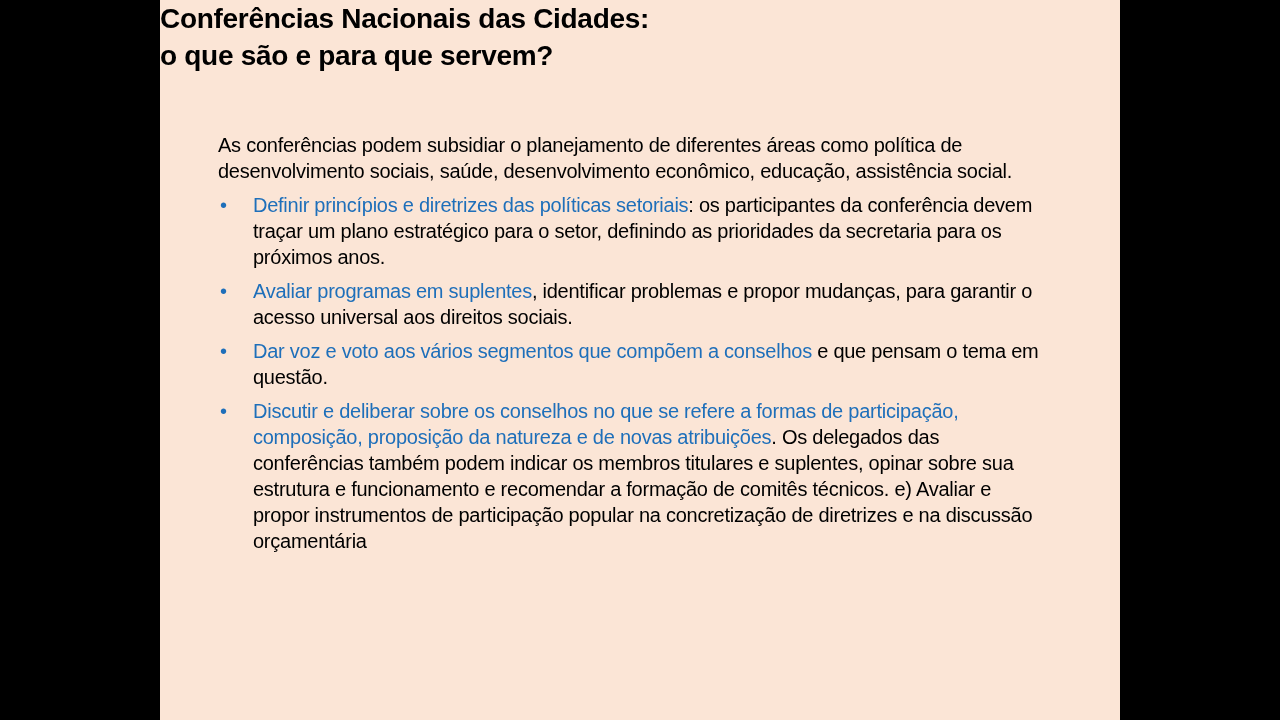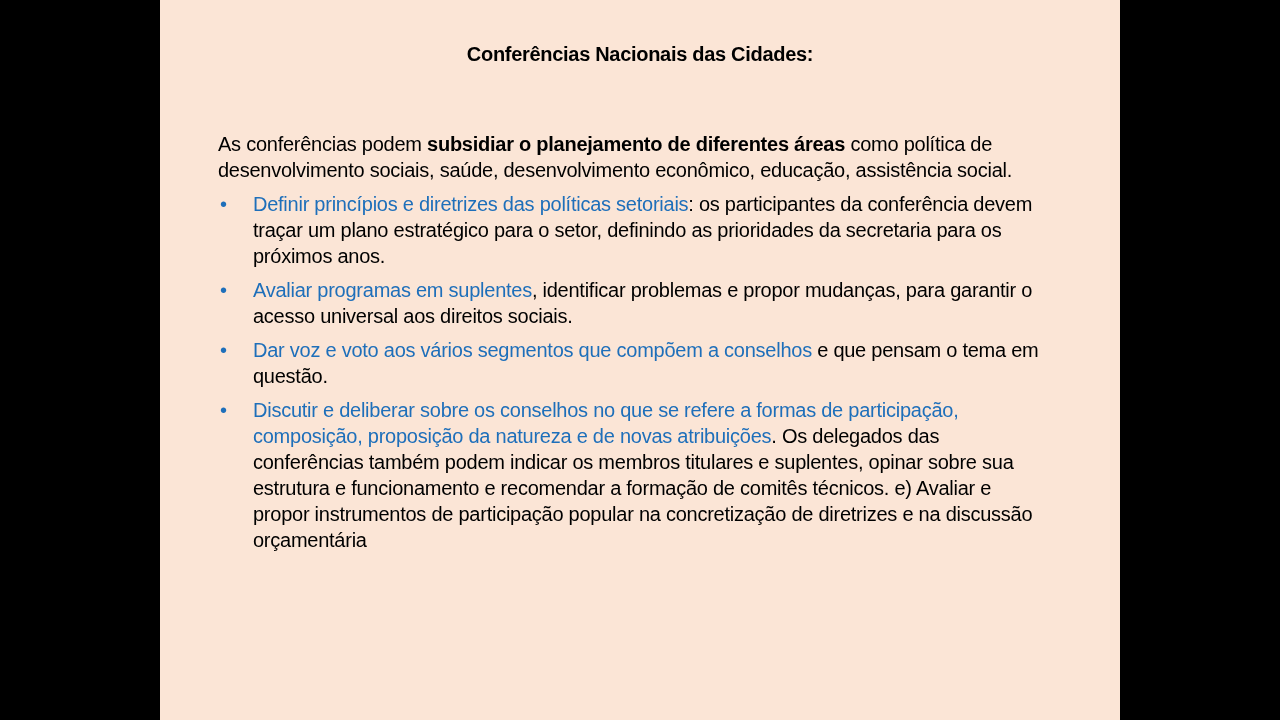--- a/index.html
+++ b/index.html
@@ -13,51 +13,52 @@
     background: var(--letterbox, #000);
     display: flex; justify-content: center; align-items: stretch;
   }
   .slide {
     width: 960px; height: 720px;
     background: var(--slide-bg, #FBE5D6);
     box-sizing: border-box;
     color: var(--body-text, #000);
   }
   .title {
-    margin: 0; padding-top: 36px;
-    text-align: center;
-    font-size: 20px; font-weight: bold; line-height: 37px;
+    margin: 0; 
+    text-align: left;
+    font-size: 28px; font-weight: bold; line-height: 37px;
     letter-spacing: -0.3px;
     color: var(--title-text, #000);
   }
   .body-block {
     margin: 58px 0 0 58px;
     width: 828px;
     font-size: 20px; line-height: 26px;
     letter-spacing: -0.25px;
   }
   .intro { margin: 0 0 8px 0; }
   .bullet-list { list-style: none; margin: 0; padding: 0; }
   .bullet-item { position: relative; padding-left: 35px; margin: 0 0 8px 0; }
   .bullet-item .dot {
     position: absolute; left: 2px; top: 0;
     color: var(--accent, #1E6FBA);
     font-size: 20px;
   }
   .seg-normal { font-weight: normal; color: var(--body-text, #000); margin-top: 24px; }
-  .seg-bold { font-weight: bold; color: var(--body-text, #000); }
+  .seg-bold { font-weight: normal; color: var(--body-text, #000); }
   .seg-accent-bold { font-weight: normal; color: var(--accent, #1E6FBA); }
 </style>
 </head>
 <body style="--letterbox: #000000; --slide-bg: #FBE5D6; --title-text: #000000; --body-text: #000000; --accent: #1E6FBA;">
 
 <div class="stage">
   <div class="slide">
     <h1 class="title">
       <span>Conferências Nacionais das Cidades:</span><br>
+      <span>o que são e para que servem?</span>
     </h1>
     <div class="body-block">
       <p class="intro"><span class="seg-normal">As conferências podem </span><span class="seg-bold">subsidiar o planejamento de diferentes áreas</span><span class="seg-normal"> como política de desenvolvimento sociais, saúde, desenvolvimento econômico, educação, assistência social.</span></p>
       <ul class="bullet-list" id="bullet-list">
           <li class="bullet-item"><span class="dot">•</span><span class="seg-accent-bold">Definir princípios e diretrizes das políticas setoriais</span><span class="seg-normal">: os participantes da conferência devem traçar um plano estratégico para o setor, definindo as prioridades da secretaria para os próximos anos.</span></li>
           <li class="bullet-item"><span class="dot">•</span><span class="seg-accent-bold">Avaliar programas em suplentes</span><span class="seg-normal">, identificar problemas e propor mudanças, para garantir o acesso universal aos direitos sociais.</span></li>
           <li class="bullet-item"><span class="dot">•</span><span class="seg-accent-bold">Dar voz e voto aos vários segmentos que compõem a conselhos</span><span class="seg-normal"> e que pensam o tema em questão.</span></li>
           <li class="bullet-item"><span class="dot">•</span><span class="seg-accent-bold">Discutir e deliberar sobre os conselhos no que se refere a formas de participação, composição, proposição da natureza e de novas atribuições</span><span class="seg-normal">. Os delegados das conferências também podem indicar os membros titulares e suplentes, opinar sobre sua estrutura e funcionamento e recomendar a formação de comitês técnicos. e) Avaliar e propor instrumentos de participação popular na concretização de diretrizes e na discussão orçamentária</span></li>
         </ul>
     </div>

